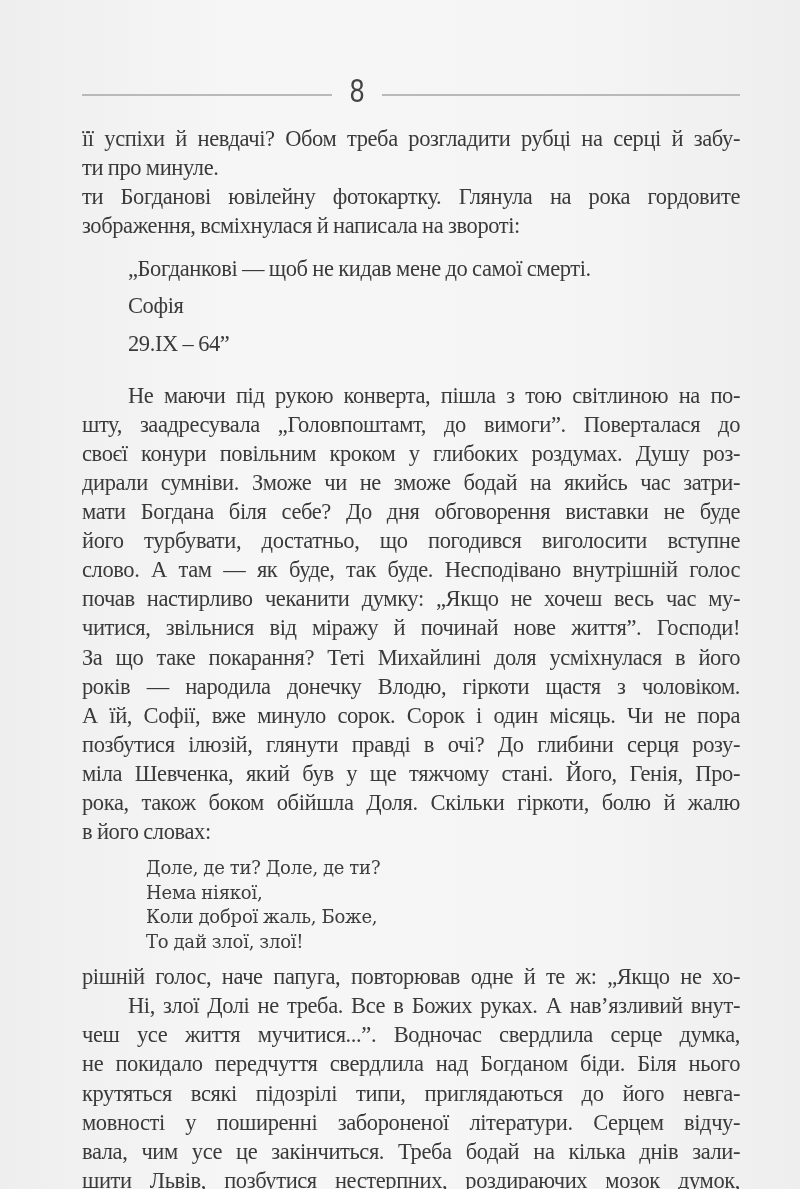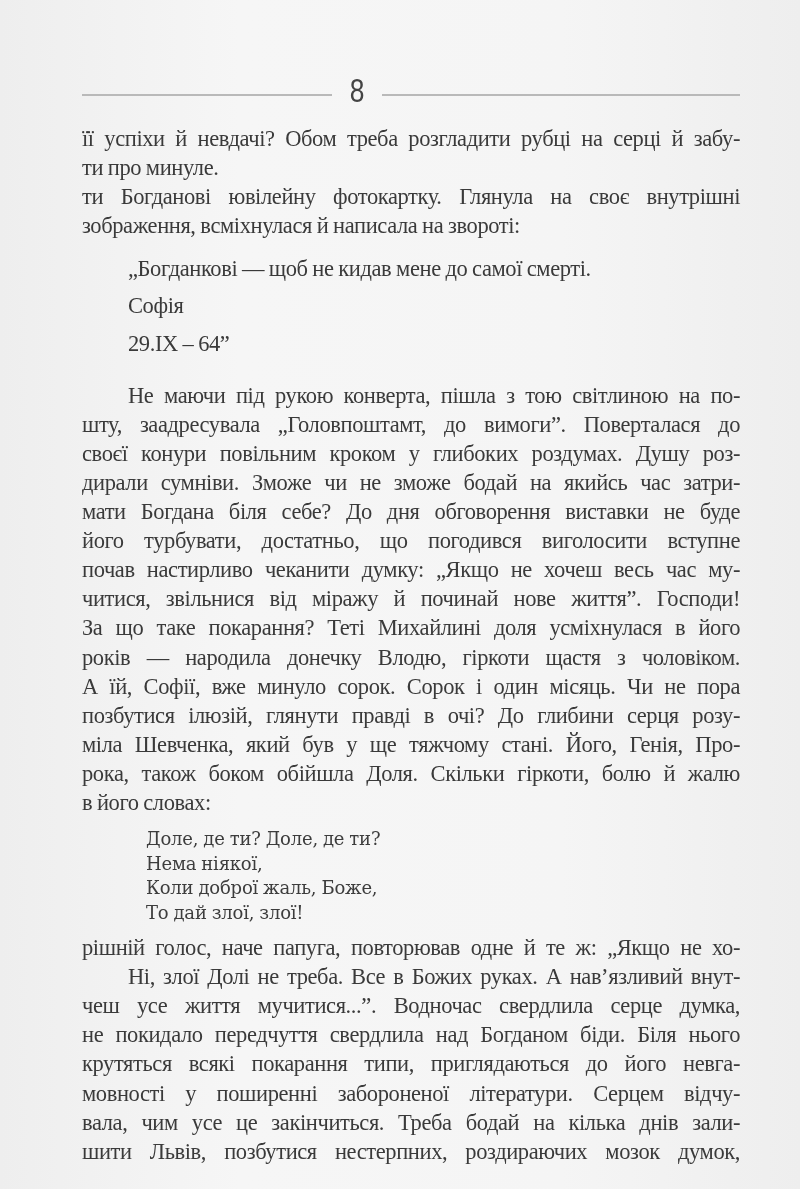--- a/index.html
+++ b/index.html
@@ -97,37 +97,38 @@
   </div>
 
   <div class="text">
 
     <div>
       <span class="line">її успіхи й невдачі? Обом треба розгладити рубці на серці й забу-</span>
       <span class="line last">ти про минуле.</span>
     </div>
 
     <div>
-      <span class="line">ти Богданові ювілейну фотокартку. Глянула на своє внутрішні</span>
+      <span class="line">ти Богданові ювілейну фотокартку. Глянула на рока гордовите</span>
       <span class="line last">зображення, всміхнулася й написала на звороті:</span>
     </div>
 
     <div>
       <span class="line note">„Богданкові — щоб не кидав мене до самої смерті.</span>
       <span class="line note">Софія</span>
       <span class="line note">29.IX – 64”</span>
     </div>
 
     <div style="margin-top:23px;">
       <span class="line indent">Не маючи під рукою конверта, пішла з тою світлиною на по-</span>
       <span class="line">шту, заадресувала „Головпоштамт, до вимоги”. Поверталася до</span>
       <span class="line">своєї конури повільним кроком у глибоких роздумах. Душу роз-</span>
       <span class="line">дирали сумніви. Зможе чи не зможе бодай на якийсь час затри-</span>
       <span class="line">мати Богдана біля себе? До дня обговорення виставки не буде</span>
       <span class="line">його турбувати, достатньо, що погодився виголосити вступне</span>
+      <span class="line">слово. А там — як буде, так буде. Несподівано внутрішній голос</span>
       <span class="line">почав настирливо чеканити думку: „Якщо не хочеш весь час му-</span>
       <span class="line">читися, звільнися від міражу й починай нове життя”. Господи!</span>
       <span class="line">За що таке покарання? Теті Михайлині доля усміхнулася в його</span>
       <span class="line">років — народила донечку Влодю, гіркоти щастя з чоловіком.</span>
       <span class="line">А їй, Софії, вже минуло сорок. Сорок і один місяць. Чи не пора</span>
       <span class="line">позбутися ілюзій, глянути правді в очі? До глибини серця розу-</span>
       <span class="line">міла Шевченка, який був у ще тяжчому стані. Його, Генія, Про-</span>
       <span class="line">рока, також боком обійшла Доля. Скільки гіркоти, болю й жалю</span>
       <span class="line last">в його словах:</span>
     </div>
@@ -137,21 +138,21 @@
       <span class="pline">Нема ніякої,</span>
       <span class="pline">Коли доброї жаль, Боже,</span>
       <span class="pline">То дай злої, злої!</span>
     </div>
 
     <div>
       <span class="line">рішній голос, наче папуга, повторював одне й те ж: „Якщо не хо-</span>
       <span class="line indent">Ні, злої Долі не треба. Все в Божих руках. А нав’язливий внут-</span>
       <span class="line">чеш усе життя мучитися...”. Водночас свердлила серце думка,</span>
       <span class="line">не покидало передчуття свердлила над Богданом біди. Біля нього</span>
-      <span class="line">крутяться всякі покарання типи, приглядаються до його невга-</span>
+      <span class="line">крутяться всякі підозрілі типи, приглядаються до його невга-</span>
       <span class="line">мовності у поширенні забороненої літератури. Серцем відчу-</span>
       <span class="line">вала, чим усе це закінчиться. Треба бодай на кілька днів зали-</span>
       <span class="line">шити Львів, позбутися нестерпних, роздираючих мозок думок,</span>
 
     </div>
 
   </div>
 </div>
 
 </body></html>

